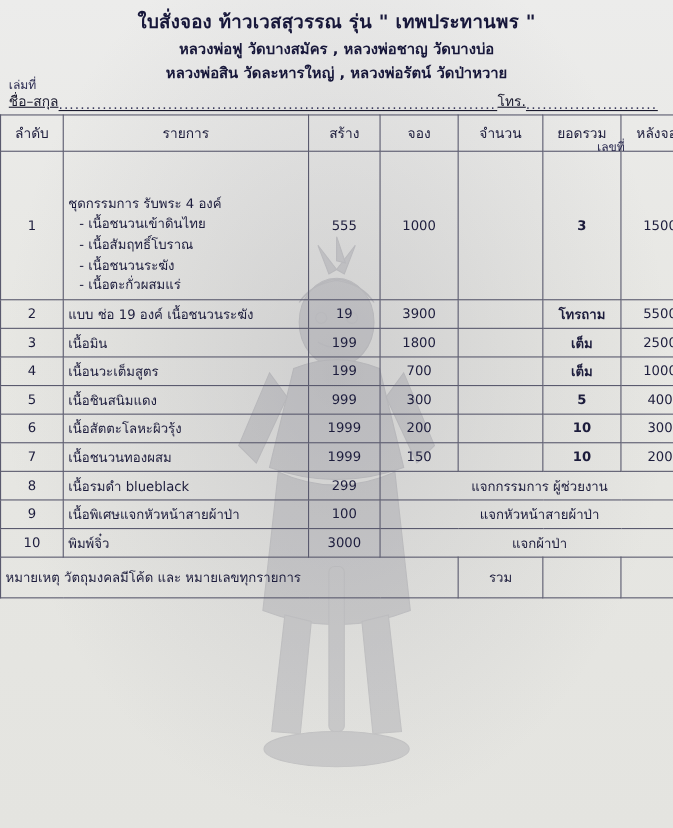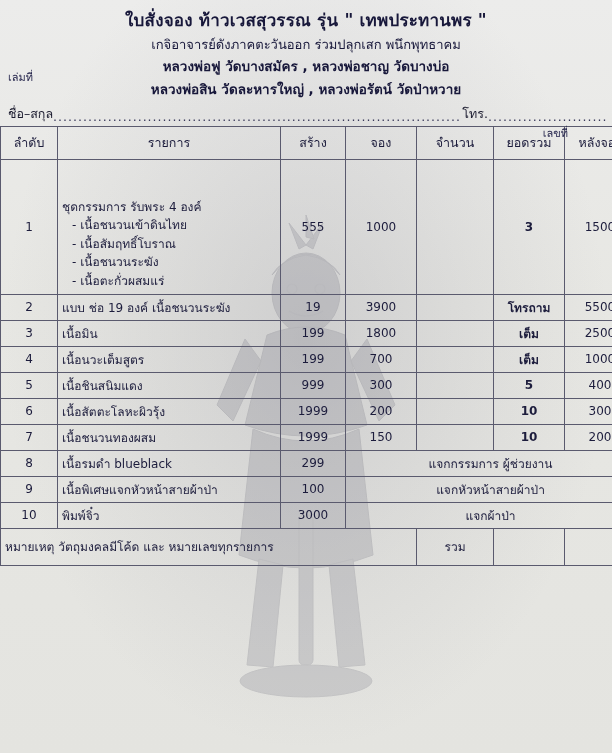--- a/index.html
+++ b/index.html
@@ -63,25 +63,26 @@
 
   .corner-left, .corner-right {
     position: absolute;
     font-size: 11px;
     color: #2a2a50;
   }
   .corner-left { left: 8px; top: 68px; }
   .corner-right { right: 44px; top: 76px; margin-top: 48px; }
 
   .namerow {
-    margin: 4px 4px 2px 8px;
+    margin: 4px 14px 2px 8px;
     font-size: 12.5px;
     display: flex;
     align-items: flex-end;
     white-space: nowrap;
+    text-decoration: underline;
   }
   .namerow .lbl { flex: 0 0 auto; }
   .namerow .dots { flex: 1 1 auto; overflow: hidden; letter-spacing: 1px; color: #3a3a5c; }
   .namerow .tel { flex: 0 0 auto; }
   .namerow .dots2 { flex: 0 0 120px; overflow: hidden; letter-spacing: 1px; color: #3a3a5c; }
 
   table.order {
     width: 600px;
     margin: 2px auto 0 auto;
     border-collapse: collapse;
@@ -163,21 +164,20 @@
         <circle cx="139" cy="74" r="5"></circle>
         <path d="M108 96 Q125 106 142 96"></path>
       </g>
     </svg>
   </div>
 
   <div id="content">
 
     <div class="header">
       <div class="hdr-line hdr-title">ใบสั่งจอง ท้าวเวสสุวรรณ รุ่น " เทพประทานพร "</div>
-      <div class="hdr-line hdr-2">เกจิอาจารย์ดังภาคตะวันออก ร่วมปลุกเสก พนึกพุทธาคม</div>
       <div class="hdr-line hdr-3">หลวงพ่อฟู วัดบางสมัคร , หลวงพ่อชาญ วัดบางบ่อ</div>
       <div class="hdr-line hdr-4">หลวงพ่อสิน วัดละหารใหญ่ , หลวงพ่อรัตน์ วัดป่าหวาย</div>
     </div>
 
     <div class="corner-left">เล่มที่</div>
     <div class="corner-right">เลขที่</div>
 
     <div class="namerow">
       <span class="lbl">ชื่อ–สกุล</span>
       <span class="dots">..........................................................................................</span>

